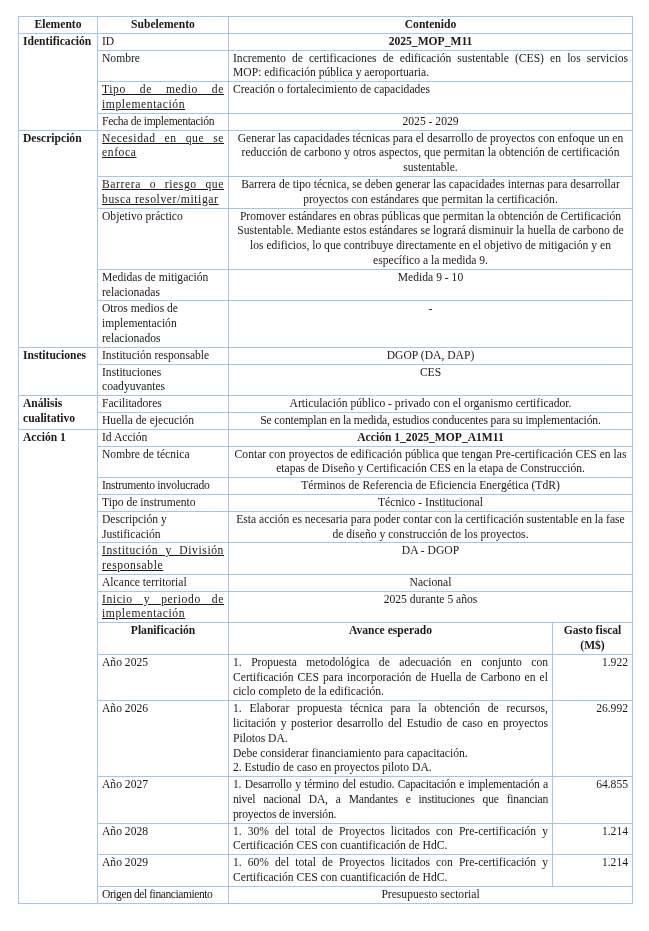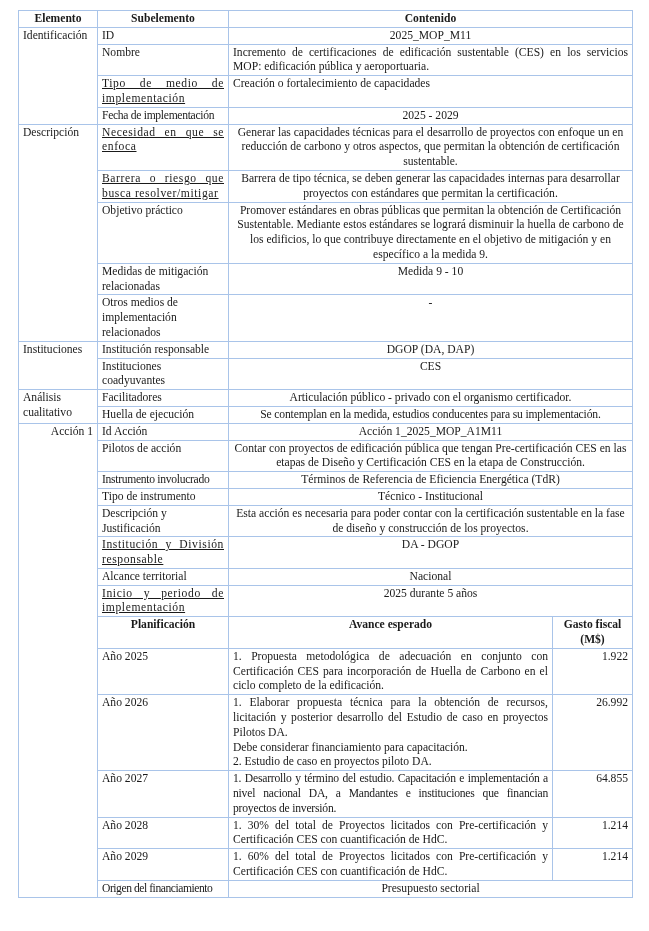--- a/index.html
+++ b/index.html
@@ -1,28 +1,28 @@
 <!DOCTYPE html>
 <html><head>
 <meta charset="utf-8">
 <style>
   html, body { margin:0; padding:0; background:#ffffff; }
   body { width:649px; height:931px; position:relative; overflow:hidden;
          font-family:"Liberation Serif", "DejaVu Serif", serif; color:#1a1a1a; }
-  table.doc { position:absolute; left:18px; top:10px; width:614px;
+  table.doc { position:absolute; left:18px; top:16px; width:614px;
               border-collapse:collapse; table-layout:fixed; font-size:11.6px; line-height:14.8px; }
   table.doc td, table.doc th { border:1px solid #a9c4e9; padding:1px 4px 0 4px; vertical-align:top; }
   table.doc th { font-weight:bold; text-align:center; }
   .center { text-align:center; }
   .right { text-align:right; }
-  .bold { font-weight:normal; }
+  .bold { font-weight:bold; }
   .just { text-align:justify; text-align-last:left; }
   .spaced { text-align:justify; text-align-last:left; letter-spacing:0.6px;text-decoration:underline; }
   .block { display:block; }
-  .acc { text-align:right; }
+  .acc { text-align:left; }
 </style>
 </head>
 <body>
 
 <table class="doc">
   <colgroup>
     <col style="width:79px">
     <col style="width:131px">
     <col style="width:324px">
     <col style="width:80px">
@@ -95,21 +95,21 @@
       <td>Huella de ejecución</td>
       <td colspan="2" class="center" style="letter-spacing:-0.15px">Se contemplan en la medida, estudios conducentes para su implementación.</td>
     </tr>
 
     <tr>
       <td rowspan="16" class="bold acc">Acción 1</td>
       <td>Id Acción</td>
       <td colspan="2" class="center bold">Acción 1_2025_MOP_A1M11</td>
     </tr>
     <tr>
-      <td>Pilotos de acción</td>
+      <td>Nombre de técnica</td>
       <td colspan="2" class="center">Contar con proyectos de edificación pública que tengan Pre-certificación CES en las etapas de Diseño y Certificación CES en la etapa de Construcción.</td>
     </tr>
     <tr>
       <td style="letter-spacing:-0.3px">Instrumento involucrado</td>
       <td colspan="2" class="center">Términos de Referencia de Eficiencia Energética (TdR)</td>
     </tr>
     <tr>
       <td>Tipo de instrumento</td>
       <td colspan="2" class="center">Técnico - Institucional</td>
     </tr>

